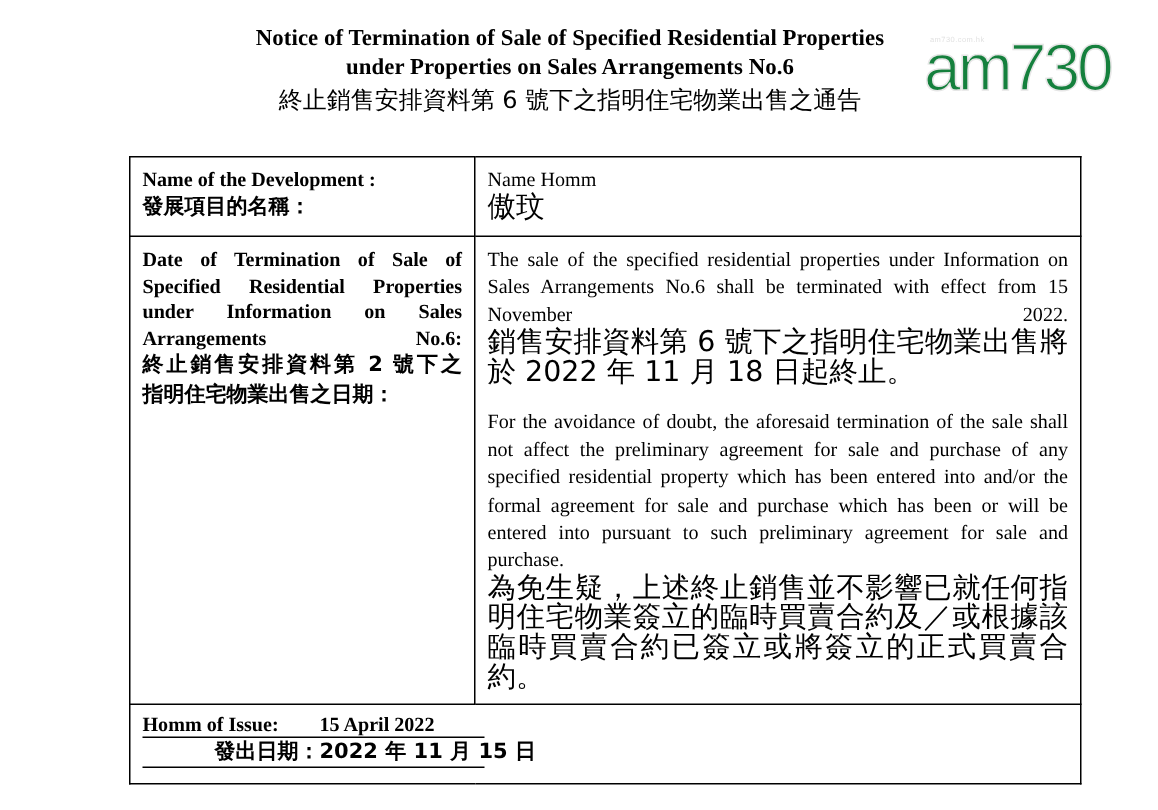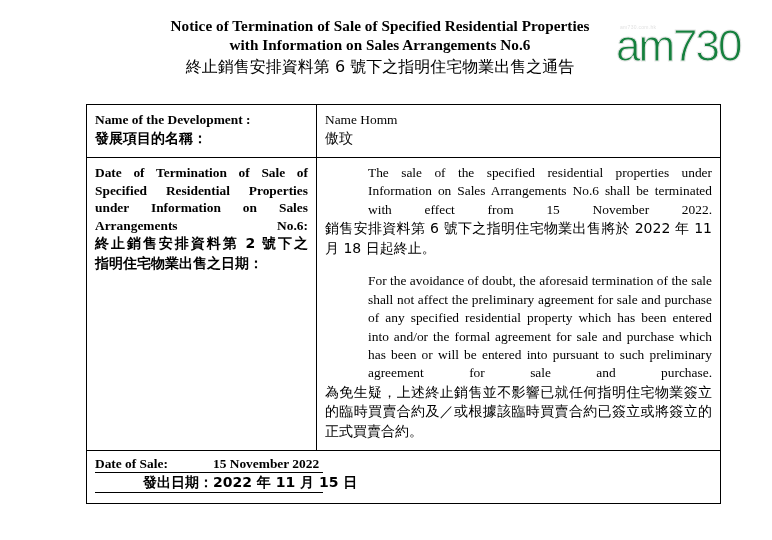--- a/index.html
+++ b/index.html
@@ -116,24 +116,23 @@
 
   .value-en {
     font-size: 13.4px;
     line-height: 18.4px;
     text-align: justify;
     text-align-last: left;
   }
   .value-en.just-all {
     text-align: justify;
     text-align-last: justify;
-    margin-left: 43px;
   }
   .value-zh {
-    font-size: 14px;
+    font-size: 19px;
     line-height: 19.6px;
     font-family: "DejaVu Sans", "Liberation Sans", sans-serif;
     text-align: justify;
     text-align-last: left;
   }
   .para-gap { height: 14px; }
 
   
   td.issue-cell {
     padding: 4px 8px 10px 8px;
@@ -159,21 +158,21 @@
 </head>
 <body>
 
 <div class="watermark">
   <span class="wm-sub">am730.com.hk</span>
   <span class="wm-main">am730</span>
 </div>
 
 <div class="doc-title">
   <div class="title-en">Notice of Termination of Sale of Specified Residential Properties</div>
-  <div class="title-en">with Information on Sales Arrangements No.6</div>
+  <div class="title-en">under Properties on Sales Arrangements No.6</div>
   <div class="title-zh">終止銷售安排資料第 6 號下之指明住宅物業出售之通告</div>
 </div>
 
 <table class="notice-table">
   <tbody>
     <tr>
       <td class="col-label">
         <div class="label-en noj">Name of the Development :</div>
         <div class="label-zh">發展項目的名稱：</div>
       </td>
@@ -192,21 +191,21 @@
         <div class="value-en just-all">The sale of the specified residential properties under Information on Sales Arrangements No.6 shall be terminated with effect from 15 November 2022.</div>
         <div class="value-zh">銷售安排資料第 6 號下之指明住宅物業出售將於 2022 年 11 月 18 日起終止。</div>
         <div class="para-gap"></div>
         <div class="value-en just-all">For the avoidance of doubt, the aforesaid termination of the sale shall not affect the preliminary agreement for sale and purchase of any specified residential property which has been entered into and/or the formal agreement for sale and purchase which has been or will be entered into pursuant to such preliminary agreement for sale and purchase.</div>
         <div class="value-zh">為免生疑，上述終止銷售並不影響已就任何指明住宅物業簽立的臨時買賣合約及／或根據該臨時買賣合約已簽立或將簽立的正式買賣合約。</div>
       </td>
     </tr>
     <tr>
       <td class="issue-cell" colspan="2">
         <span class="issue-line en">
-          <span class="issue-key en">Date of Sale:</span><span class="issue-val">15 November 2022</span>
+          <span class="issue-key en">Homm of Issue:</span><span class="issue-val">15 April 2022</span>
         </span>
         <span class="issue-line zh">
           <span class="issue-key zh">發出日期：</span><span class="issue-val">2022 年 11 月 15 日</span>
         </span>
       </td>
     </tr>
   </tbody>
 </table>
 
 </body></html>

